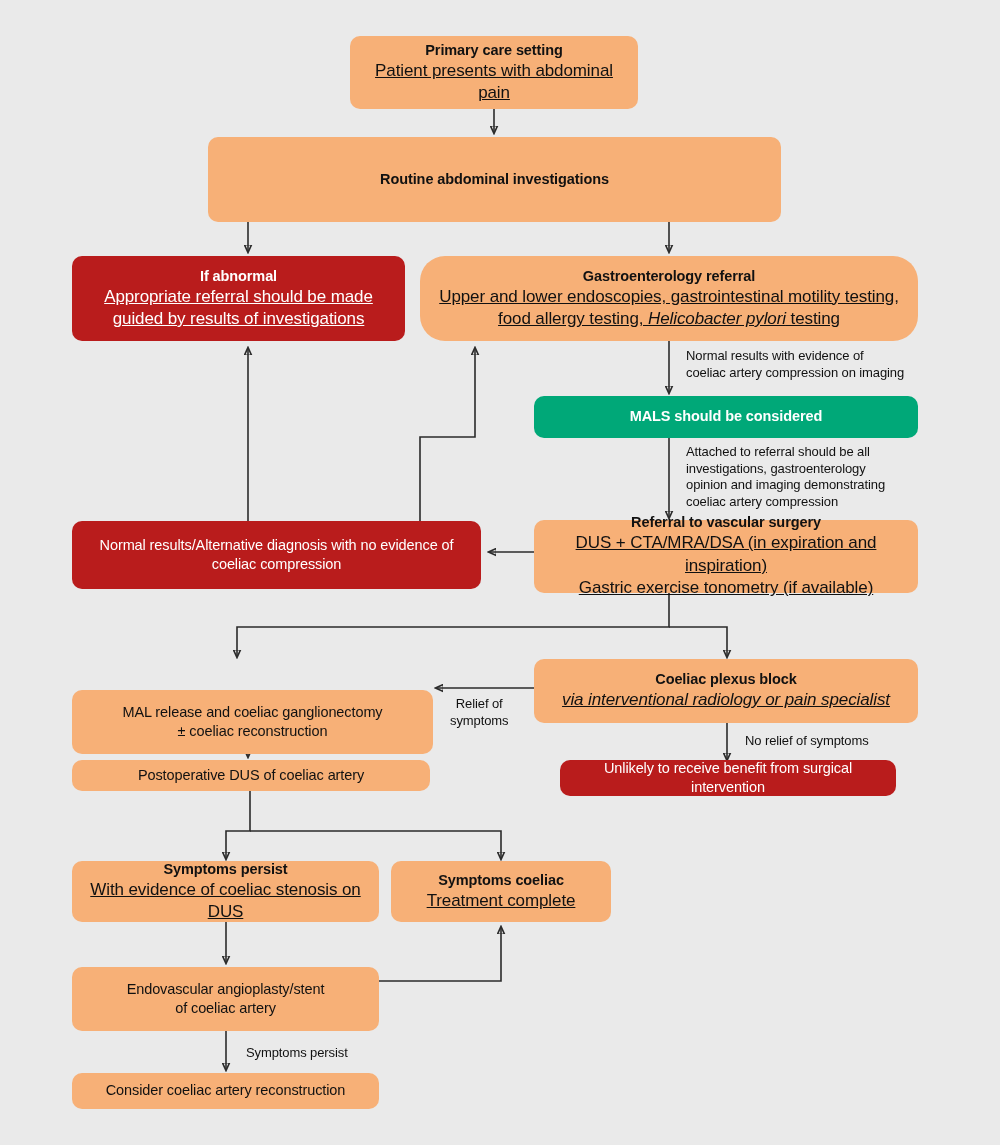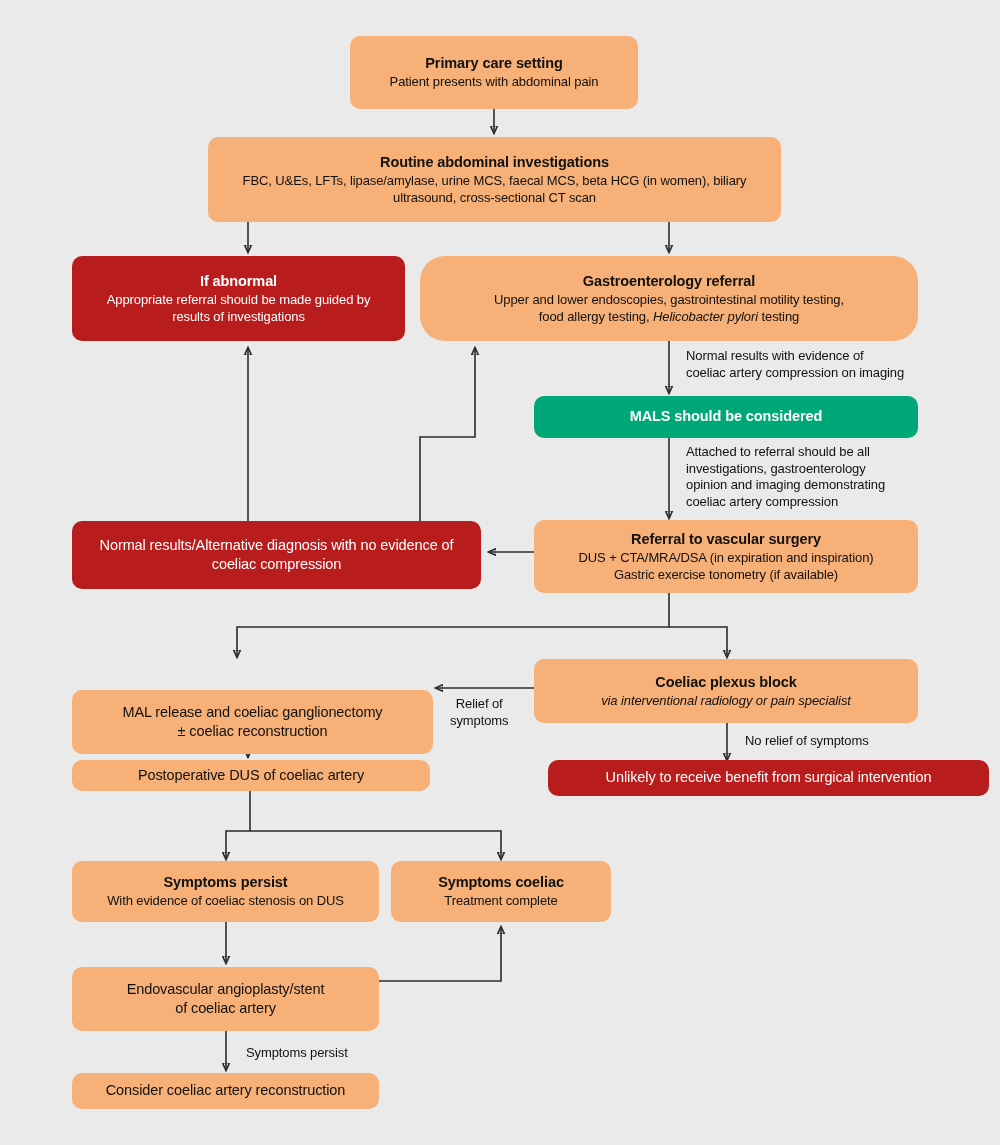--- a/index.html
+++ b/index.html
@@ -22,21 +22,21 @@
     justify-content:center;
     text-align:center;
     padding:2px 12px;
     line-height:1.32;
     z-index:2;
   }
   .orange{background:#f7b077;color:#111111;}
   .blue{background:#b91c1c;color:#ffffff;}
   .green{background:#00a878;color:#ffffff;}
   .n-title{font-weight:bold;font-size:14.5px;letter-spacing:-0.1px;}
-  .n-sub{font-size:13px;letter-spacing:-0.1px;}
+  .n-sub{font-size:17px;letter-spacing:-0.1px;text-decoration:underline;}
   .n-sub.ital{font-style:italic;}
   .n-single{font-size:14.5px;letter-spacing:-0.1px;}
   .edge-label{
     position:absolute;
     font-size:13px;
     color:#111111;
     line-height:1.28;
     letter-spacing:-0.1px;
     z-index:3;
     white-space:pre-line;
@@ -92,21 +92,20 @@
     <path d="M226,1031 L226,1070" marker-end="url(#ah)"></path>
   </svg>
 
   <div class="node orange" style="left:350px;top:36px;width:288px;height:73px;">
     <div class="n-title">Primary care setting</div>
     <div class="n-sub">Patient presents with abdominal pain</div>
   </div>
 
   <div class="node orange" style="left:208px;top:137px;width:573px;height:85px;">
     <div class="n-title">Routine abdominal investigations</div>
-    <div class="n-sub" style="max-width:540px;">FBC, U&amp;Es, LFTs, lipase/amylase, urine MCS, faecal MCS, beta HCG (in women), biliary ultrasound, cross-sectional CT scan</div>
   </div>
 
   <div class="node blue" style="left:72px;top:256px;width:333px;height:85px;">
     <div class="n-title">If abnormal</div>
     <div class="n-sub" style="max-width:300px;">Appropriate referral should be made guided by results of investigations</div>
   </div>
 
   <div class="node orange" style="left:420px;top:256px;width:498px;height:85px;border-radius:25px;">
     <div class="n-title">Gastroenterology referral</div>
     <div class="n-sub">Upper and lower endoscopies, gastrointestinal motility testing,</div>
@@ -134,21 +133,21 @@
 
   <div class="node orange" style="left:534px;top:659px;width:384px;height:64px;">
     <div class="n-title">Coeliac plexus block</div>
     <div class="n-sub ital">via interventional radiology or pain specialist</div>
   </div>
 
   <div class="node orange" style="left:72px;top:760px;width:358px;height:31px;">
     <div class="n-single">Postoperative DUS of coeliac artery</div>
   </div>
 
-  <div class="node blue" style="left:548px;top:760px;width:441px;height:36px;">
+  <div class="node blue" style="left:560px;top:760px;width:336px;height:36px;">
     <div class="n-single">Unlikely to receive benefit from surgical intervention</div>
   </div>
 
   <div class="node orange" style="left:72px;top:861px;width:307px;height:61px;">
     <div class="n-title">Symptoms persist</div>
     <div class="n-sub">With evidence of coeliac stenosis on DUS</div>
   </div>
 
   <div class="node orange" style="left:391px;top:861px;width:220px;height:61px;">
     <div class="n-title">Symptoms coeliac</div>

